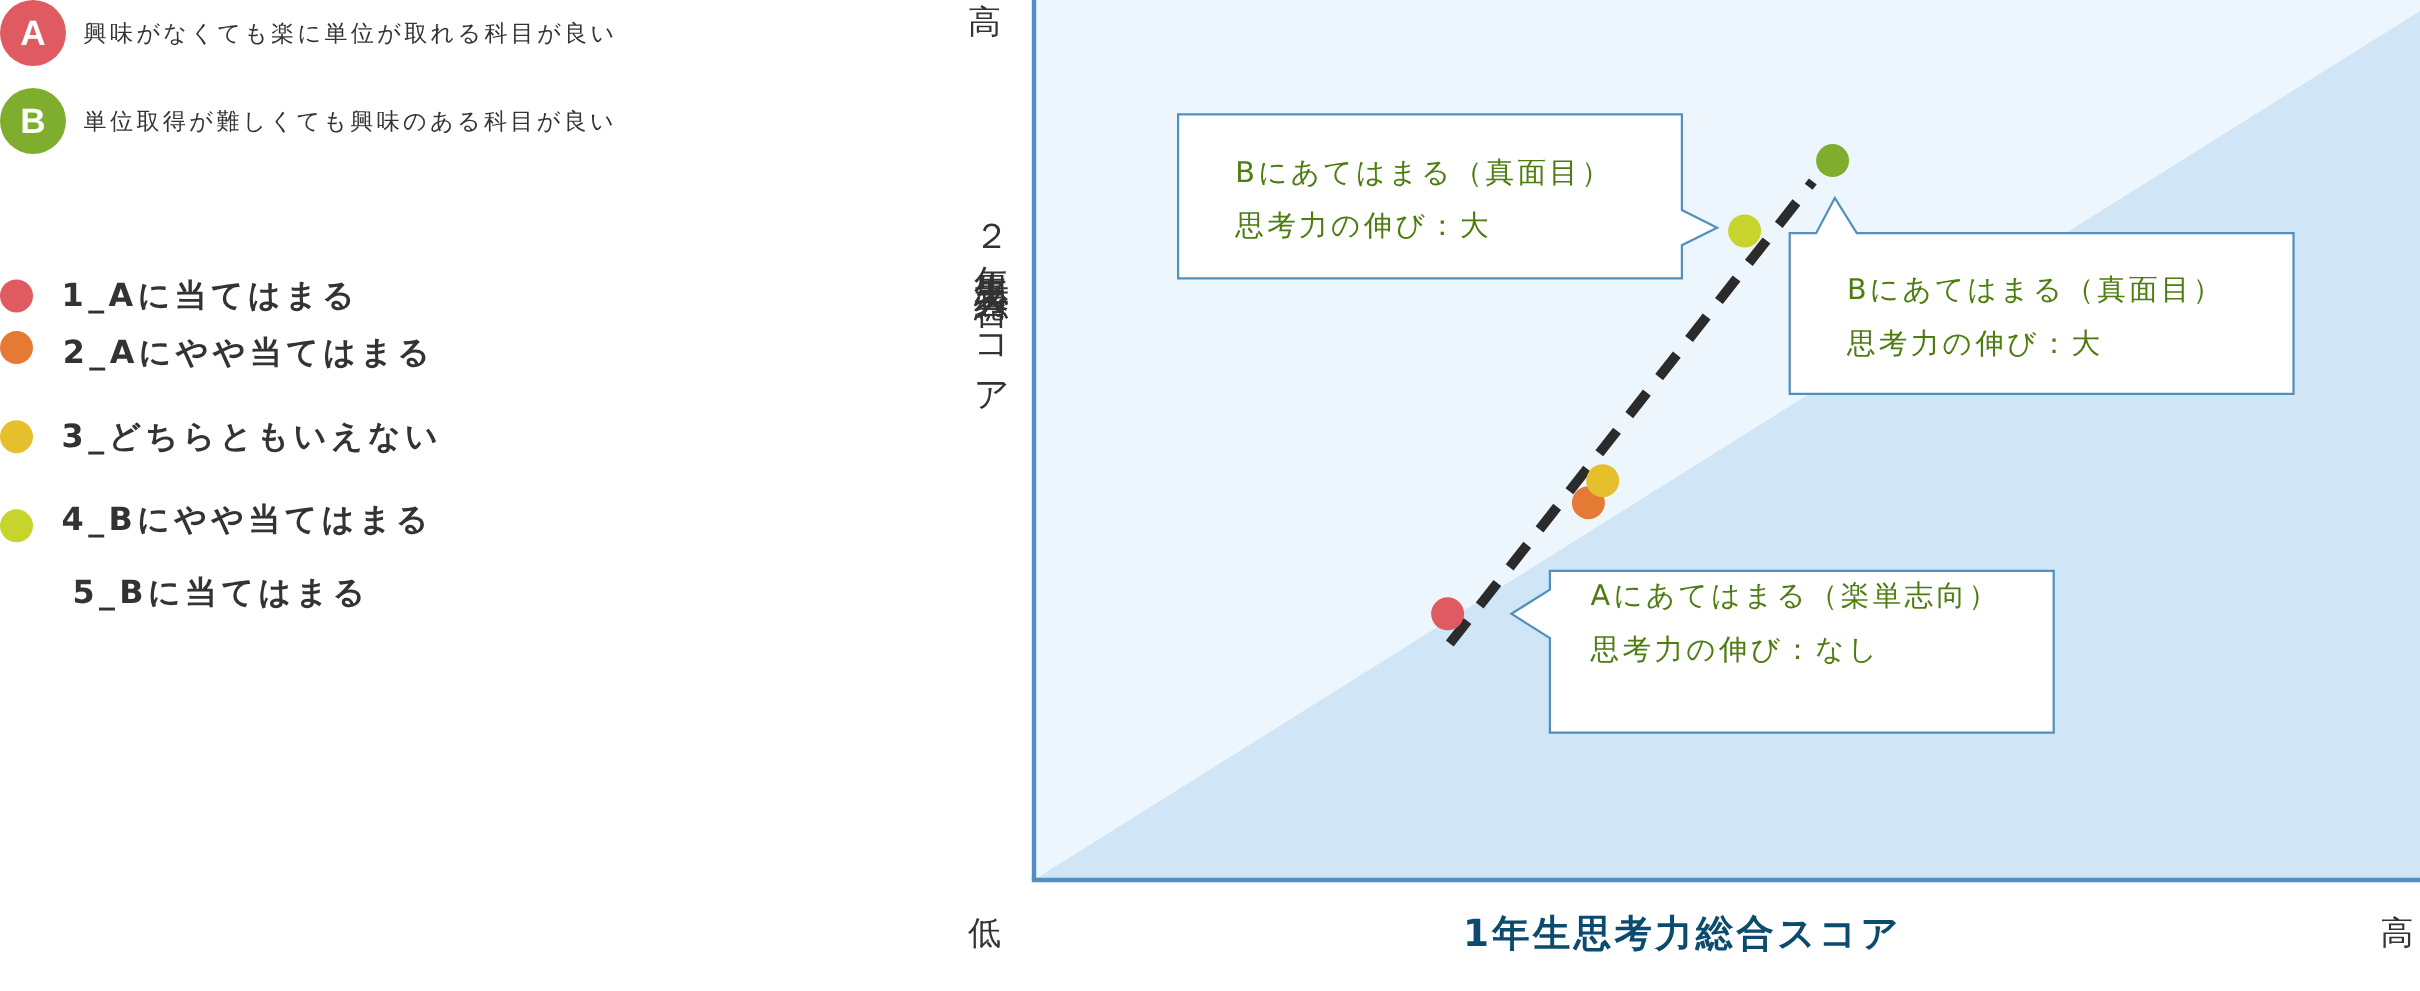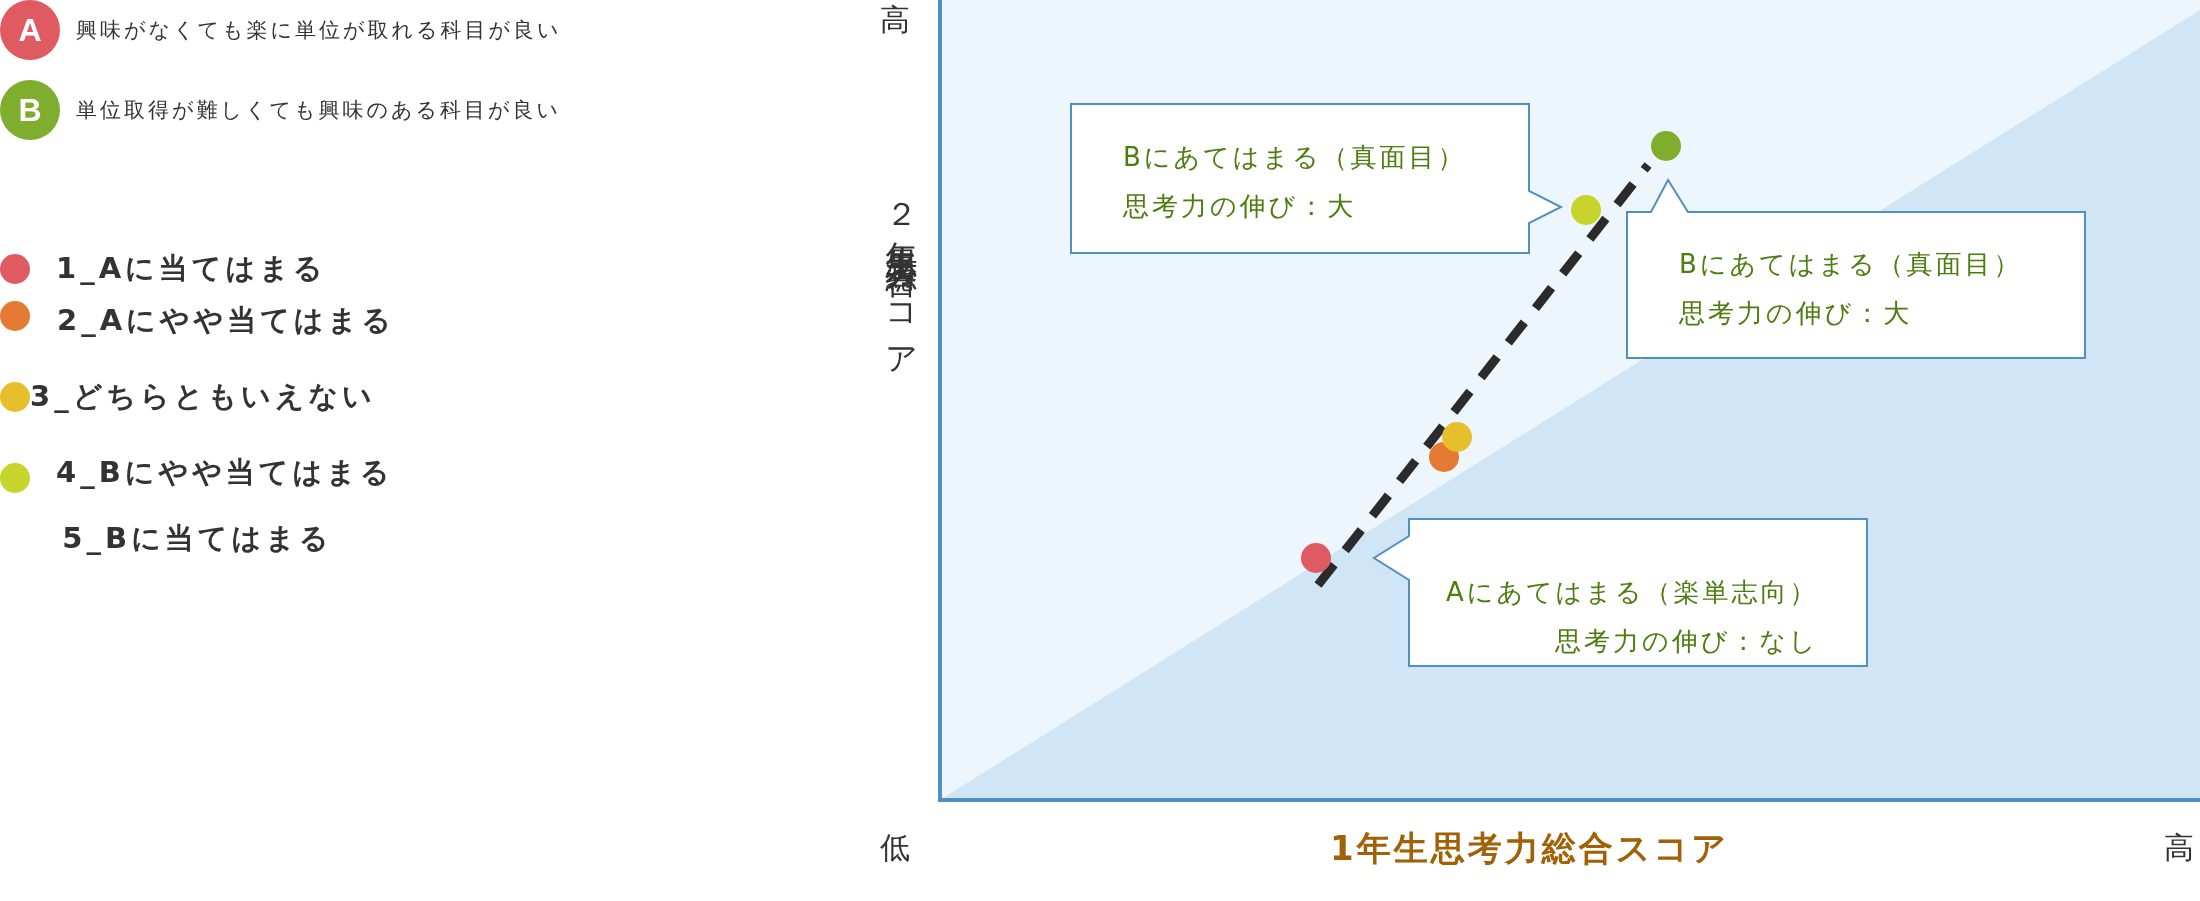--- a/index.html
+++ b/index.html
@@ -7,21 +7,21 @@
          font-family: "DejaVu Sans", "Liberation Sans", sans-serif; color:#333333; }
   .abs { position:absolute; }
   .badge { width:60px; height:60px; border-radius:50%; color:#fff; font-weight:bold;
            font-size:32px; display:flex; align-items:center; justify-content:center;
            font-family:"Liberation Sans", sans-serif; }
   .cat-text { font-size:21px; letter-spacing:3px; color:#333; white-space:nowrap; }
   .legend-dot { width:30px; height:30px; border-radius:50%; }
   .legend-text { font-size:29px; letter-spacing:4px; white-space:nowrap; color:#333;font-weight:bold; }
   .axis-label { font-size:30px; color:#333; }
   .y-title { writing-mode: vertical-rl; text-orientation: upright; font-size:32px; letter-spacing:4px; color:#333; }
-  .x-title { font-size:34px; font-weight:bold; letter-spacing:3px; color:#a16207; white-space:nowrap; }
+  .x-title { font-size:34px; font-weight:bold; letter-spacing:3px; color:#0c4a6e; white-space:nowrap; }
   .callout-text { font-size:26px; letter-spacing:3px; color:#4d7c0f; line-height:49px; white-space:nowrap; }
 </style>
 </head>
 <body>
 
 <div class="abs" style="left:0; top:0; display:flex; align-items:center; gap:16px;">
   <div class="badge" style="background:#e05a62;">A</div>
   <span class="cat-text">興味がなくても楽に単位が取れる科目が良い</span>
 </div>
 <div class="abs" style="left:0; top:80px; display:flex; align-items:center; gap:16px;">
@@ -31,21 +31,21 @@
 
 <div class="abs" style="left:0; top:237px;">
   <div style="display:flex; align-items:center; gap:26px; height:64px;">
     <div class="legend-dot" style="background:#e05a62;"></div>
     <span class="legend-text">1_Aに当てはまる</span>
   </div>
   <div style="display:flex; gap:27px; height:64px;">
     <div class="legend-dot" style="background:#e57a34;"></div>
     <span class="legend-text">2_Aにやや当てはまる</span>
   </div>
-  <div style="display:flex; align-items:center; height:64px;">
+  <div style="display:flex; align-items:center; gap:26px; height:64px;">
     <div class="legend-dot" style="background:#e6c02c;"></div>
     <span class="legend-text">3_どちらともいえない</span>
   </div>
   <div style="display:flex; align-items:flex-end; gap:26px; height:64px;">
     <div class="legend-dot" style="background:#c6d42b;"></div>
     <span class="legend-text">4_Bにやや当てはまる</span>
   </div>
   <div style="display:flex; align-items:center; gap:26px; height:64px;flex-direction:column;">
     <div class="legend-dot" style="background:#7fae2e;"></div>
     <span class="legend-text">5_Bに当てはまる</span>
@@ -80,16 +80,16 @@
 </svg>
 
 <div class="abs callout-text" style="left:1123px; top:133px;">
   <div>Bにあてはまる（真面目）</div>
   <div>思考力の伸び：大</div>
 </div>
 <div class="abs callout-text" style="left:1679px; top:240px;">
   <div>Bにあてはまる（真面目）</div>
   <div>思考力の伸び：大</div>
 </div>
-<div class="abs callout-text" style="left:1446px; top:568px;text-align:right;">
+<div class="abs callout-text" style="left:1446px; top:518px;">
   <div>Aにあてはまる（楽単志向）</div>
   <div>思考力の伸び：なし</div>
 </div>
 
 </body></html>

